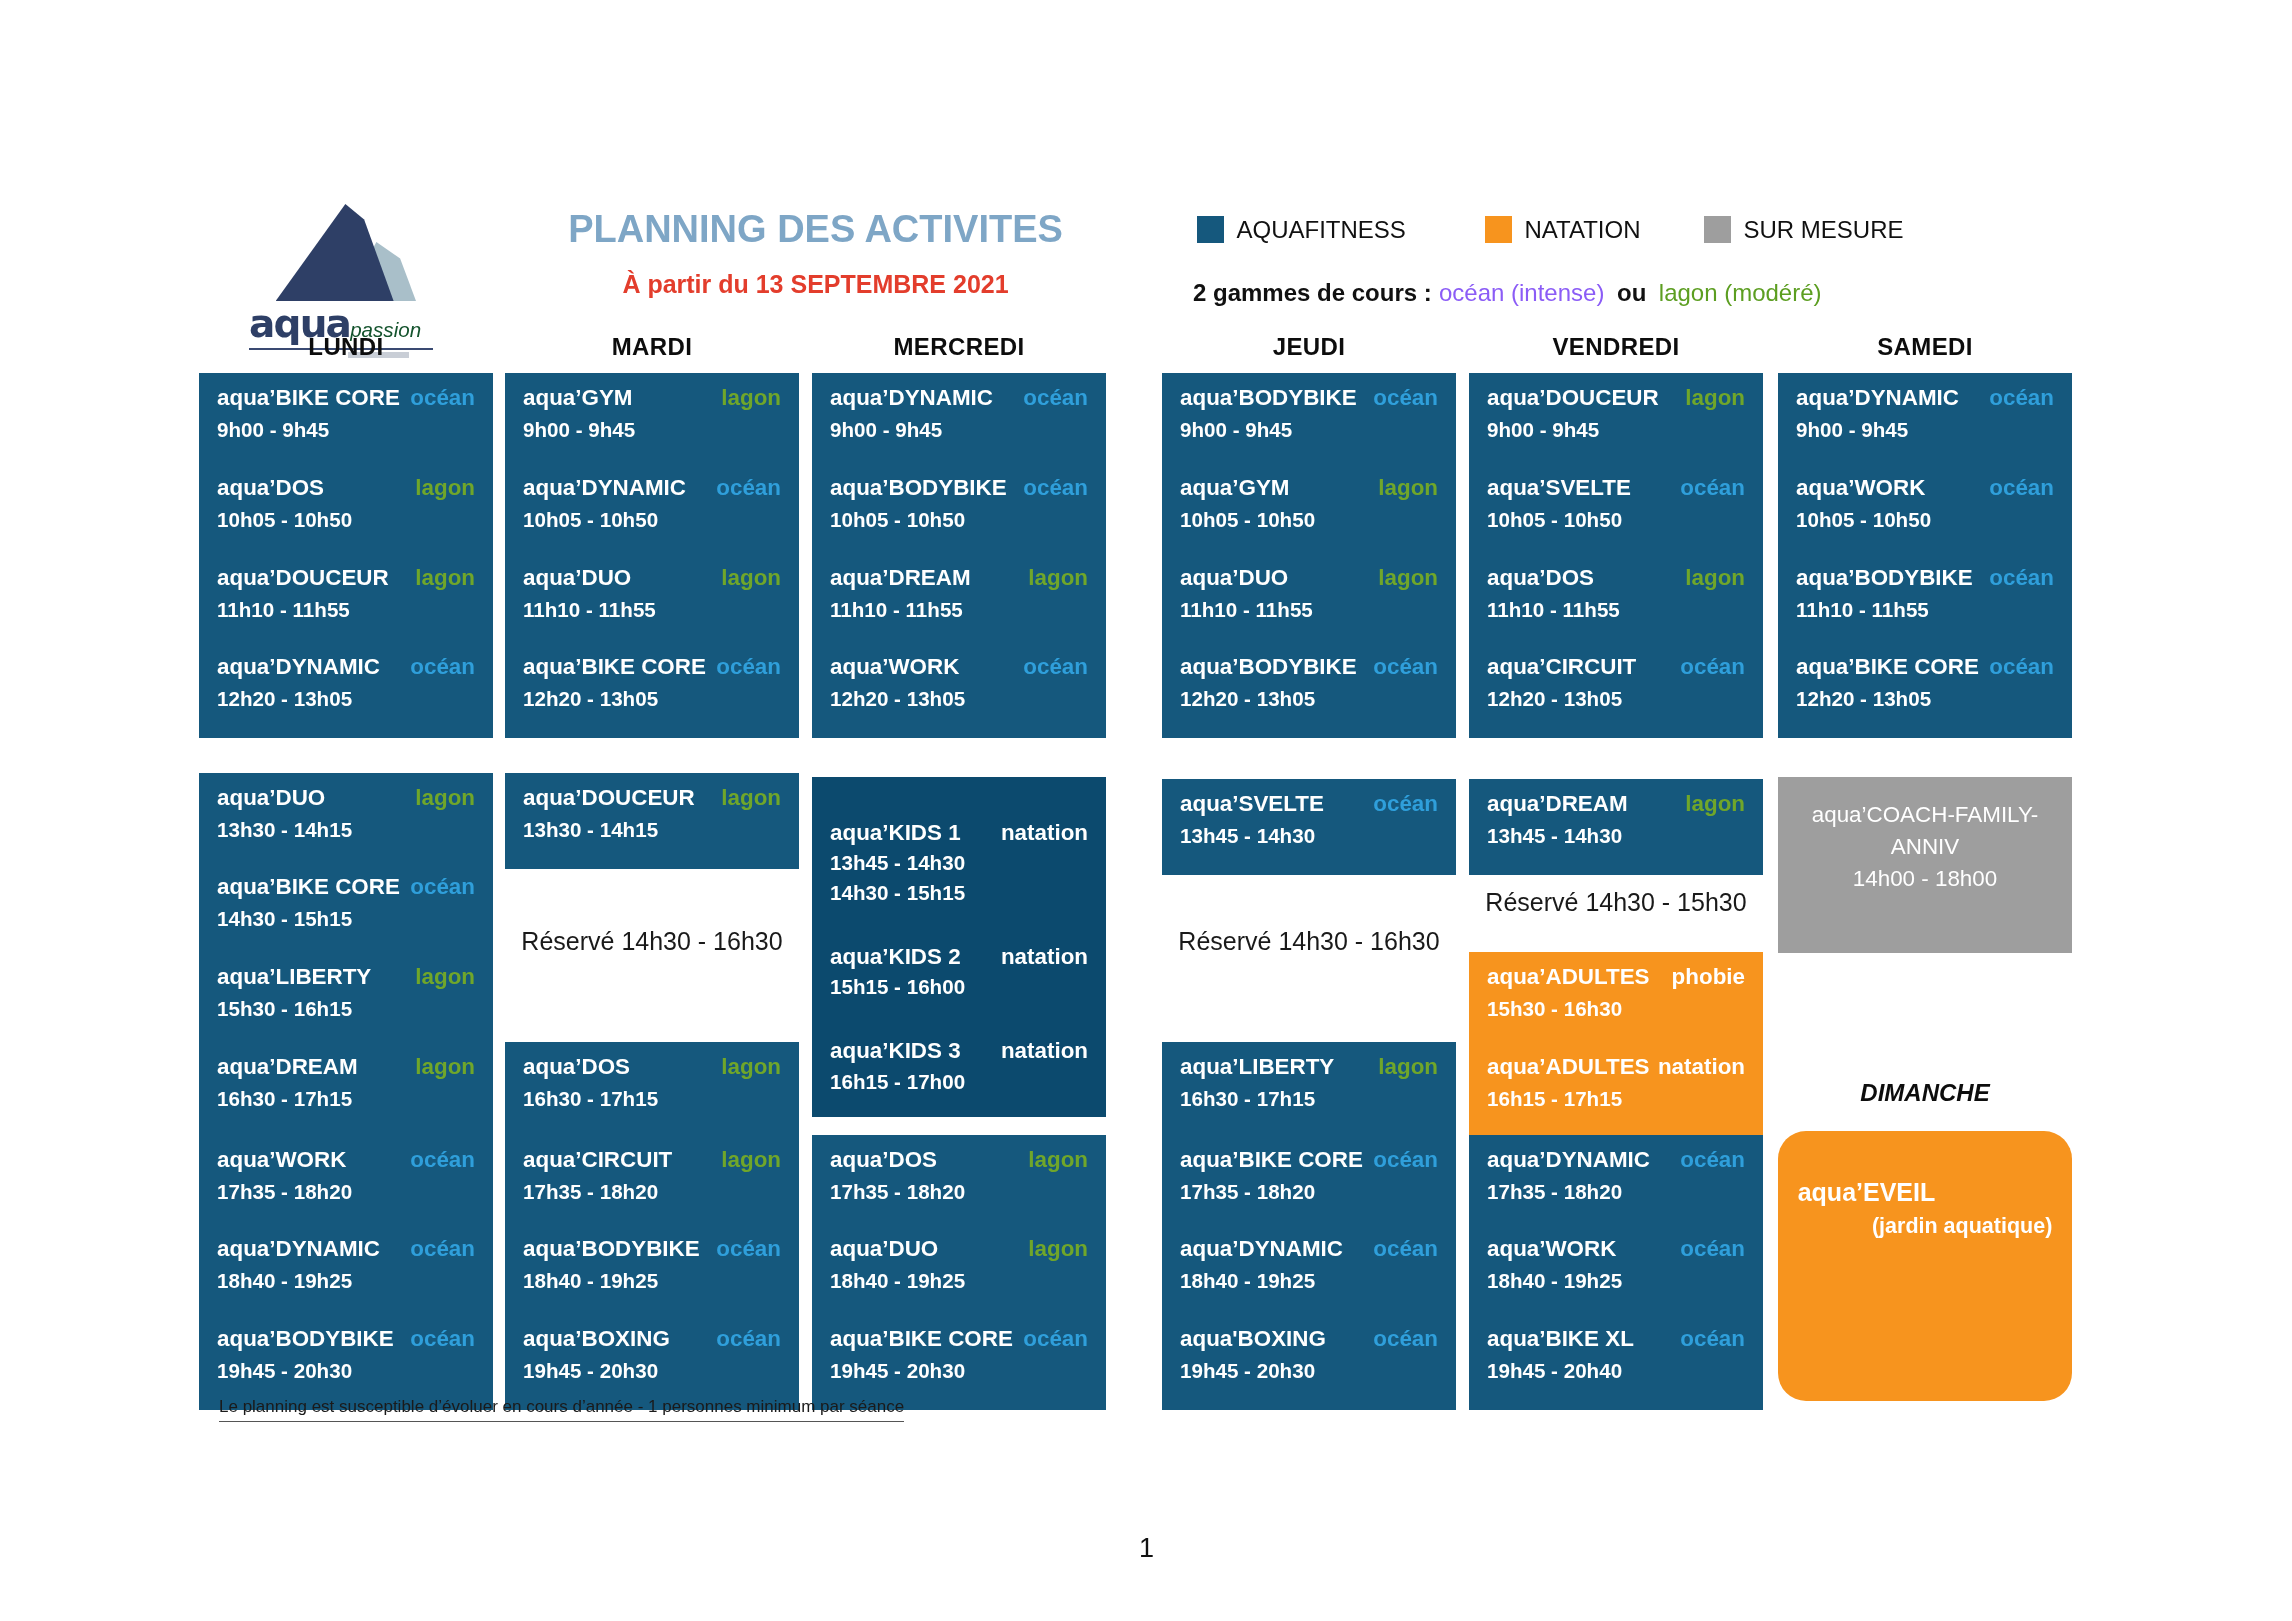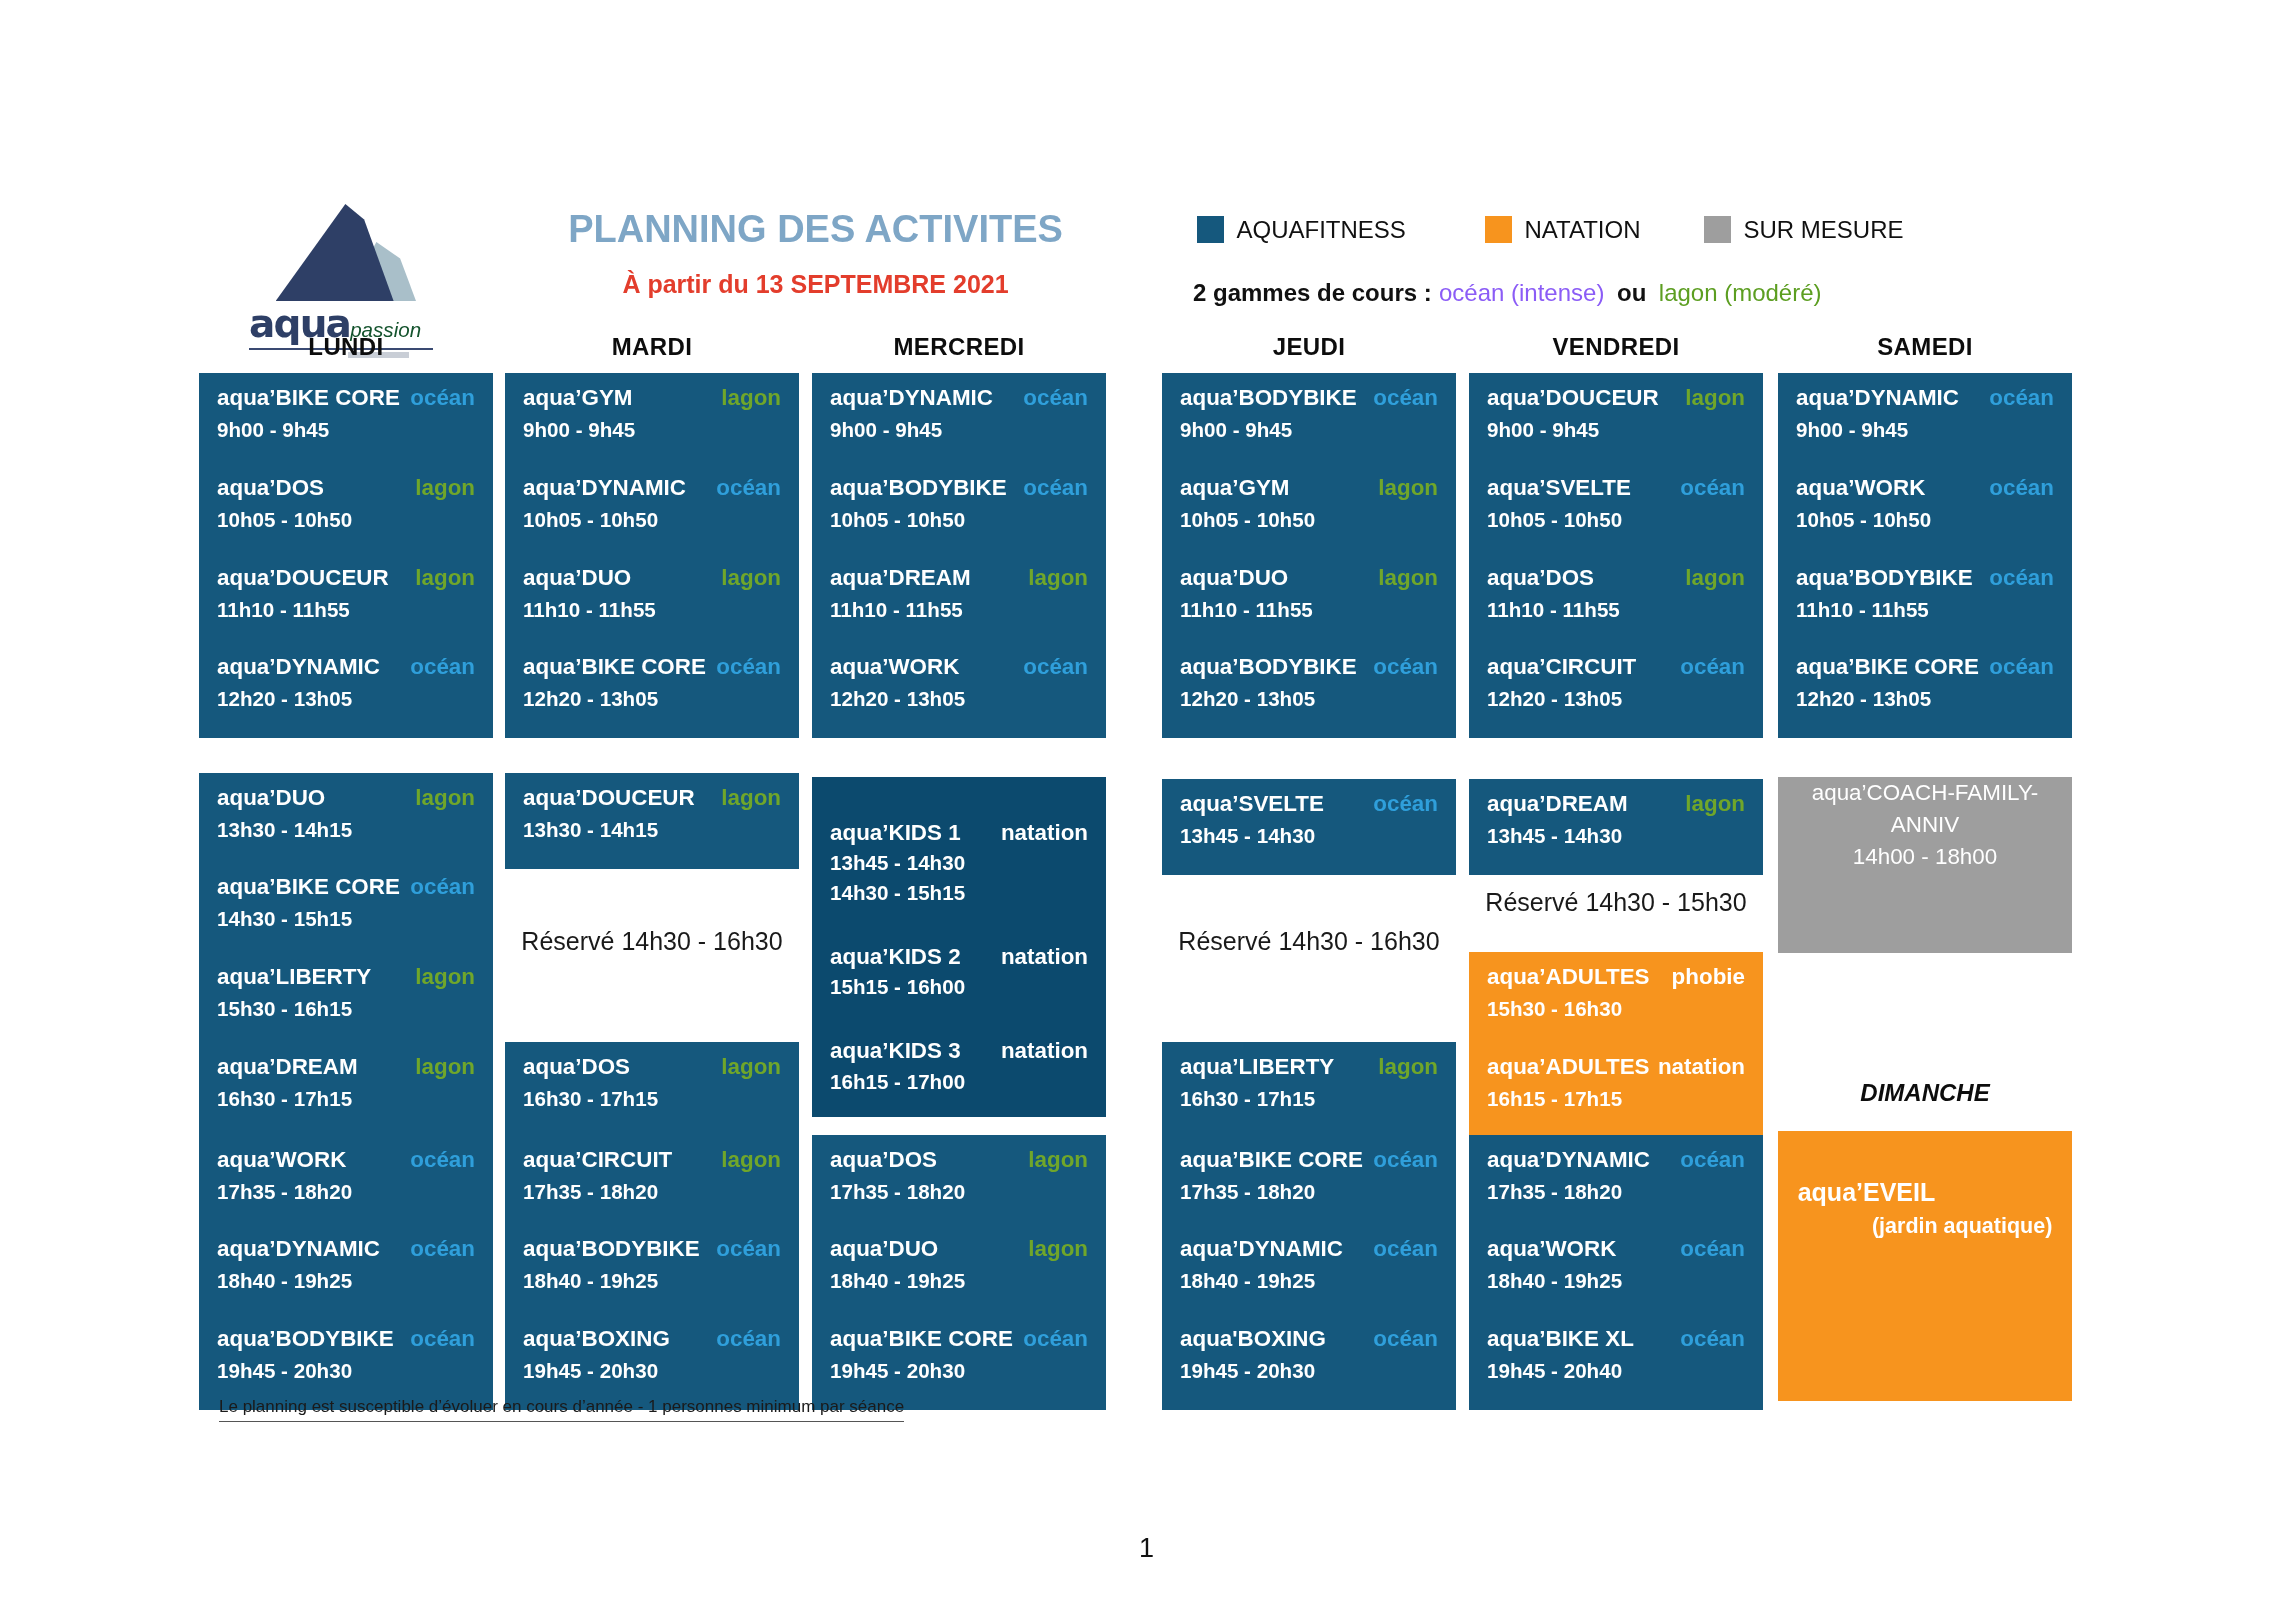--- a/index.html
+++ b/index.html
@@ -48,27 +48,27 @@
   .reserved{position:absolute;width:294px;text-align:center;font-size:25px;color:#1a1a1a;}
   
   .kids{position:absolute;width:294px;height:340px;background:#0c4a6e;color:#fff;padding-top:43px;box-sizing:border-box;}
   .k-entry{margin-bottom:39px;}
   .kids .b-top{padding-top:0;}
   .kids .b-time{padding-top:5.4px;}
   
   .blk.orange{background:#f7941e;}
   
   .coach{position:absolute;left:1778px;top:777px;width:294px;height:176px;background:#9e9e9e;color:#fff;
-    display:flex;flex-direction:column;justify-content:flex-start;align-items:center;text-align:center;
+    display:flex;flex-direction:column;justify-content:center;align-items:center;text-align:center;
     font-size:22.4px;line-height:32px;padding-bottom:36px;box-sizing:border-box;}
   
   .dim-h{position:absolute;left:1778px;top:1079px;width:294px;text-align:center;
     font-size:24px;font-weight:bold;color:#0d0d0d;font-style:italic;}
   .eveil{position:absolute;left:1778px;top:1131px;width:294px;height:270px;background:#f7941e;color:#fff;
-    box-sizing:border-box;padding:47px 19.7px 0 19.7px;}
+    box-sizing:border-box;padding:47px 19.7px 0 19.7px;border-radius:28px;}
   .e-name{font-weight:bold;font-size:25px;}
   .e-sub{text-align:right;font-weight:bold;font-size:21.5px;margin-top:7.2px;}
   .e-times{margin-top:21.5px;font-weight:bold;font-size:19.7px;line-height:29.6px;white-space:nowrap;}
   
   .footnote{position:absolute;left:219px;top:1397px;font-size:17px;color:#1a1a1a;
     border-bottom:0.9px solid #555;padding-bottom:3.6px;}
   .pagenum{position:absolute;left:1057px;top:1533px;width:179px;text-align:center;font-size:27px;color:#111;}
 </style>
 </head>
 <body>

